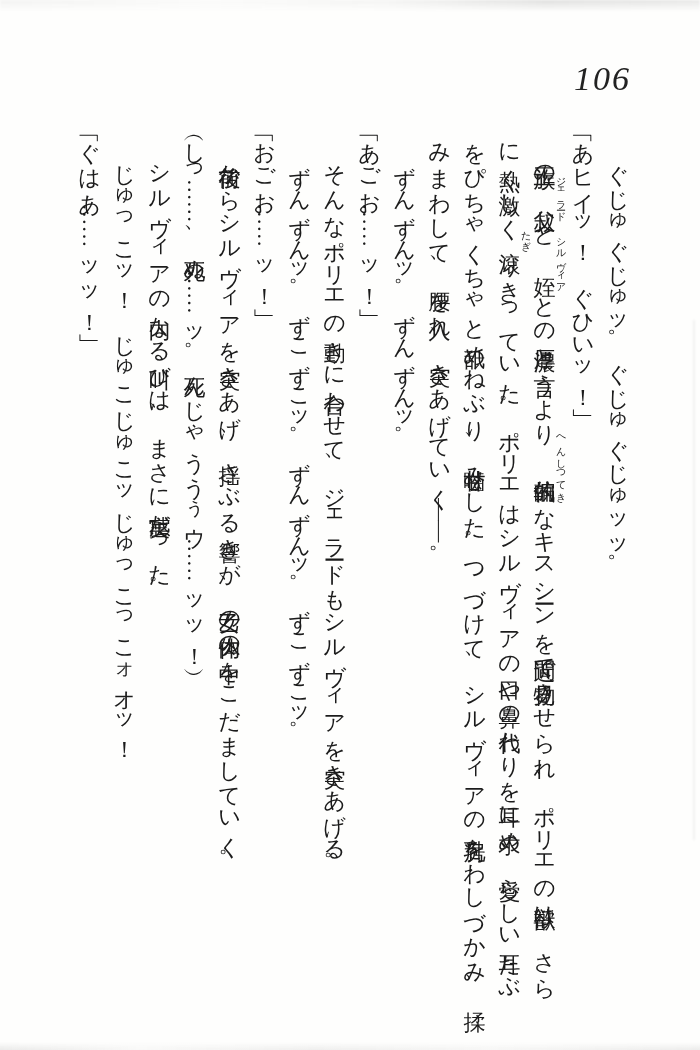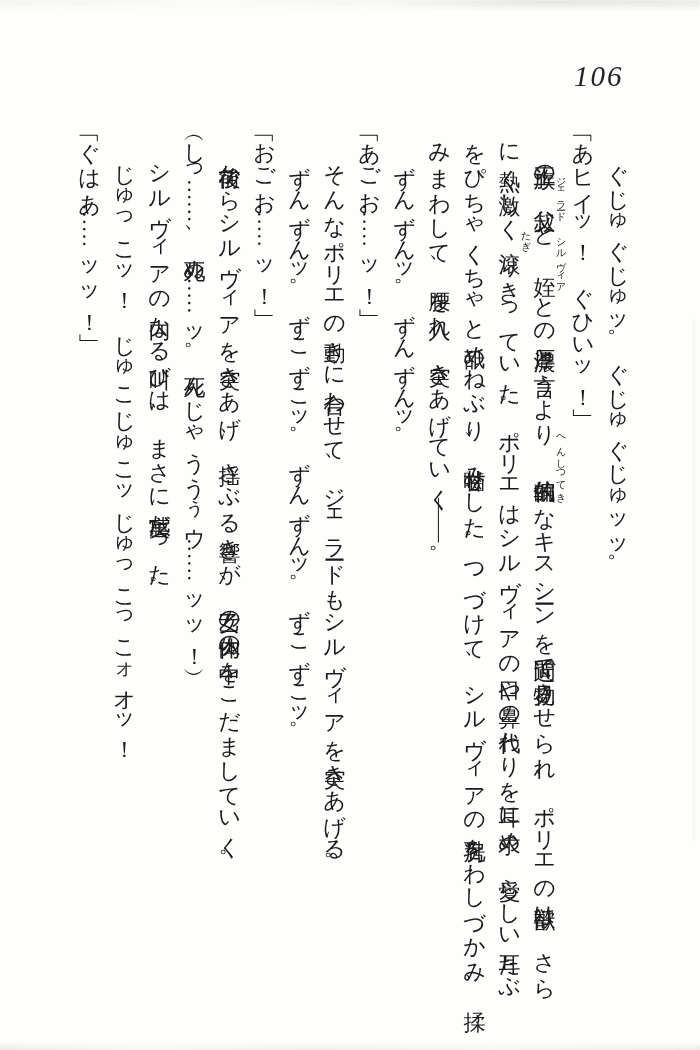--- a/index.html
+++ b/index.html
@@ -53,21 +53,21 @@
     position: absolute;
     right: 5px; top: 320px;
     width: 2px; height: 520px;
     background: rgba(0,0,0,0.05);
     filter: blur(1px);
   }
   .page-number {
     position: absolute;
     top: 60px;
     left: 574px;
-    font-size: 29px;
+    font-size: 34px;
     font-style: italic;
     letter-spacing: 2px;
     color: #222222;
   }
   .text-block {
     position: absolute;
     top: 128px;
     right: 64px;
     height: 882px;
     -webkit-writing-mode: vertical-rl;

